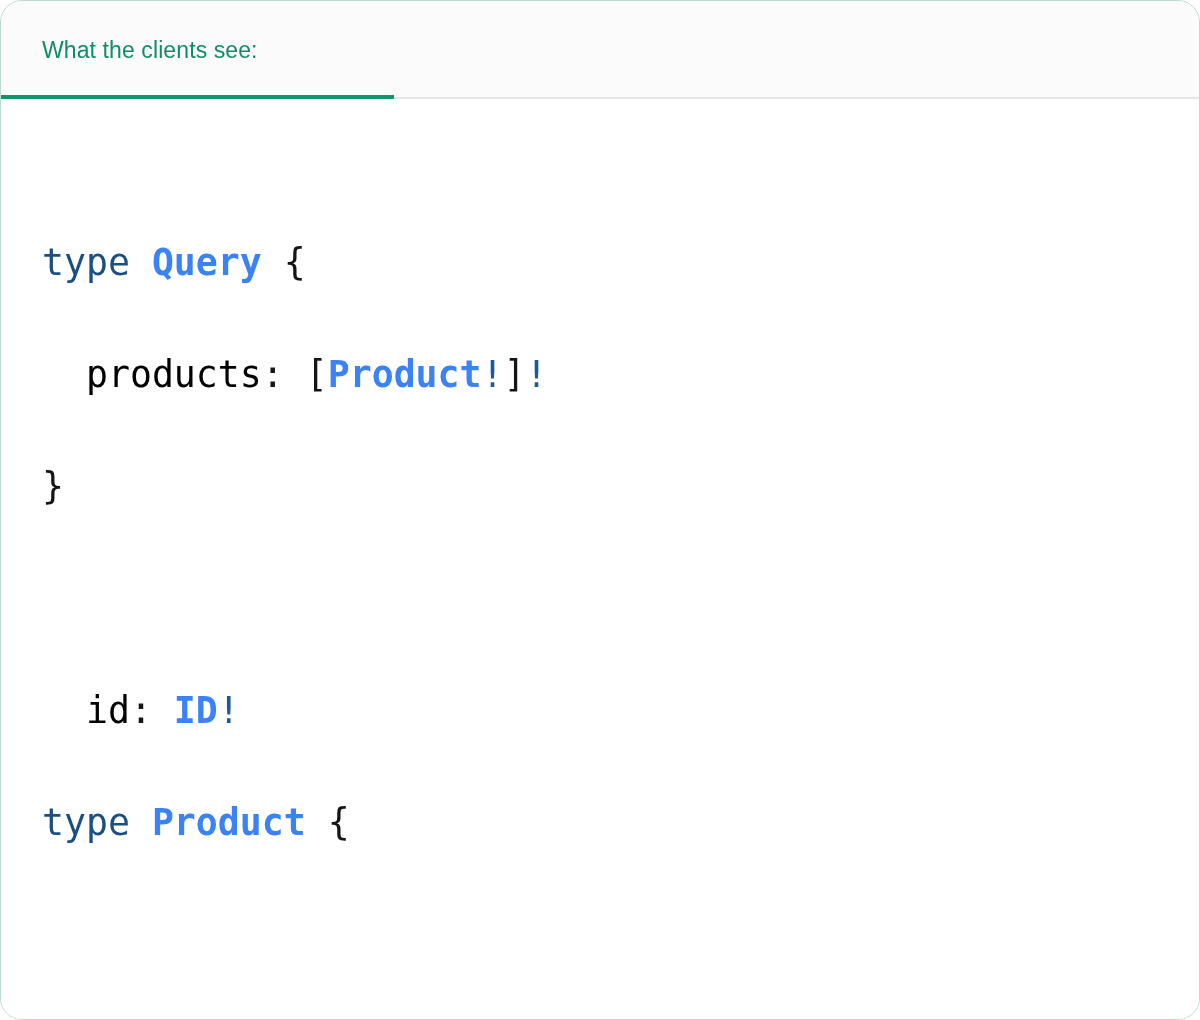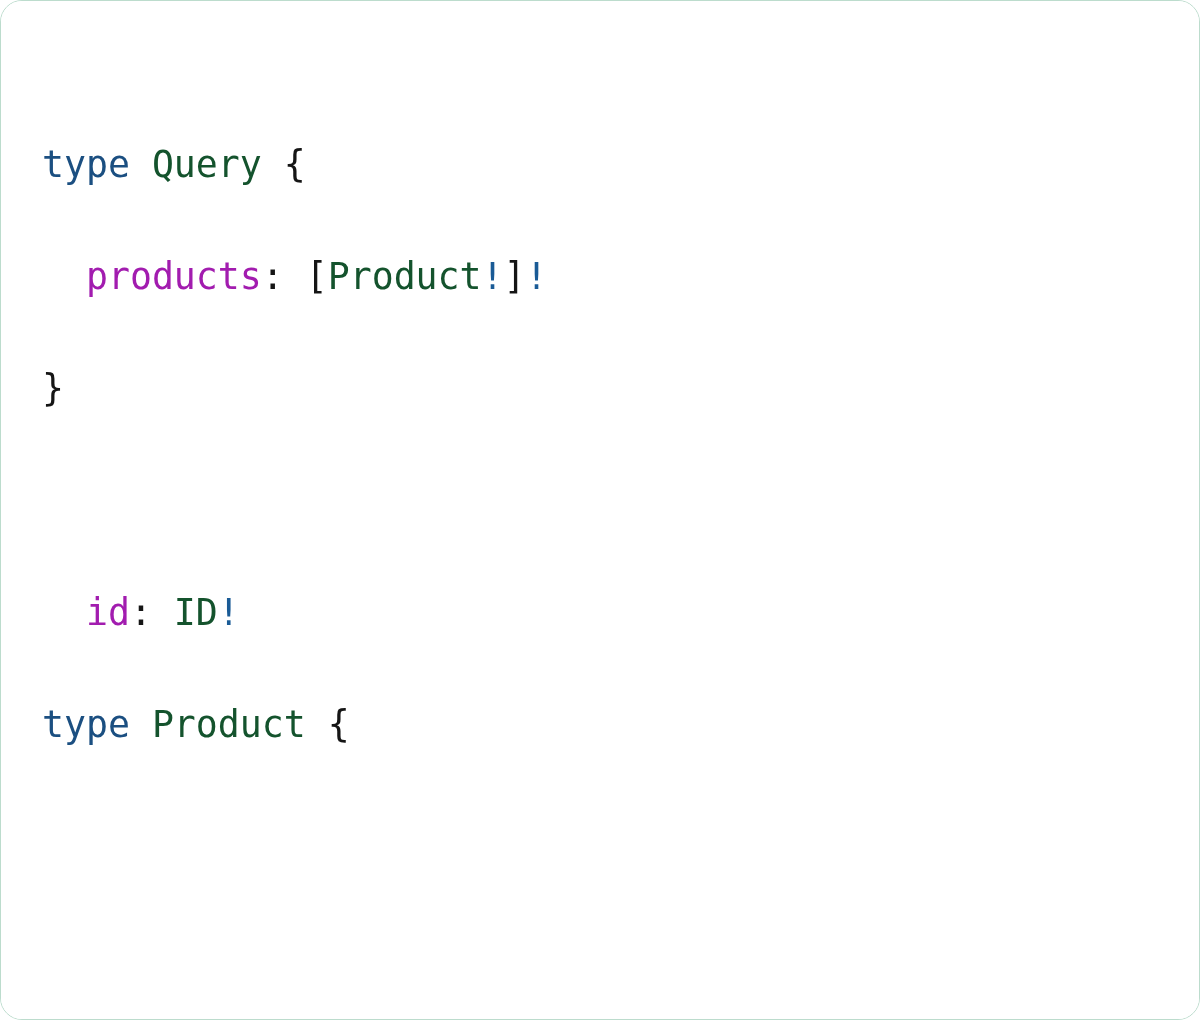--- a/index.html
+++ b/index.html
@@ -102,30 +102,37 @@
     white-space: pre;
   }
 
   .code .blank {
     display: block;
     height: 56px;
   }
 
   
   .tok-kw    { color: #1b4f81; }   
-  .tok-type  { color: #14532d; }   
-  .tok-field { color: #a21caf; }   
+  .tok-type  { color: #3b82f6; font-weight: bold; }   
+  .tok-field { color: #000000; }   
   .tok-punct { color: #151515; }   
   .tok-bang  { color: #1a5b96; }   
 </style>
 </head>
 <body>
 
 <div class="card">
 
+  <div class="card-header">
+    <div class="tab">
+      <span class="tab-label">What the clients see:</span>
+    </div>
+    <div class="header-rule"></div>
+    <div class="tab-underline"></div>
+  </div>
 
   <div class="code-body">
     <pre class="code"><code>
 
 <span class="line"><span class="tok-kw">type</span><span class="tok-punct"> </span><span class="tok-type">Query</span><span class="tok-punct"> </span><span class="tok-punct">{</span></span>
 <span class="line"><span class="tok-field">  </span><span class="tok-field">products</span><span class="tok-punct">: </span><span class="tok-punct">[</span><span class="tok-type">Product</span><span class="tok-bang">!</span><span class="tok-punct">]</span><span class="tok-bang">!</span></span>
 <span class="line"><span class="tok-punct">}</span></span>
 <span class="blank"></span>
 <span class="line"><span class="tok-field">  </span><span class="tok-field">id</span><span class="tok-punct">: </span><span class="tok-type">ID</span><span class="tok-bang">!</span></span>
 <span class="line"><span class="tok-kw">type</span><span class="tok-punct"> </span><span class="tok-type">Product</span><span class="tok-punct"> </span><span class="tok-punct">{</span></span>

